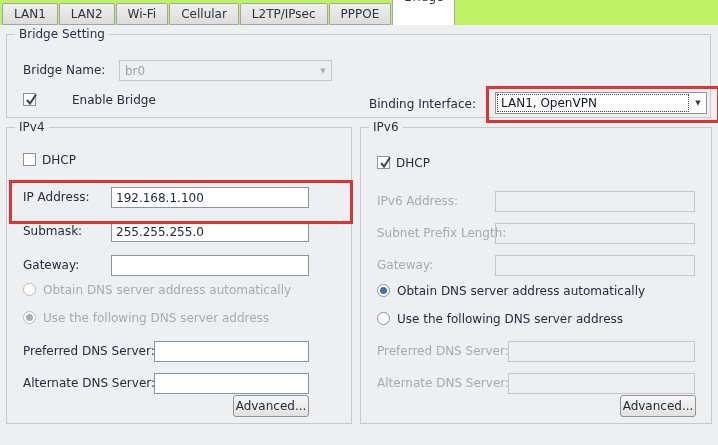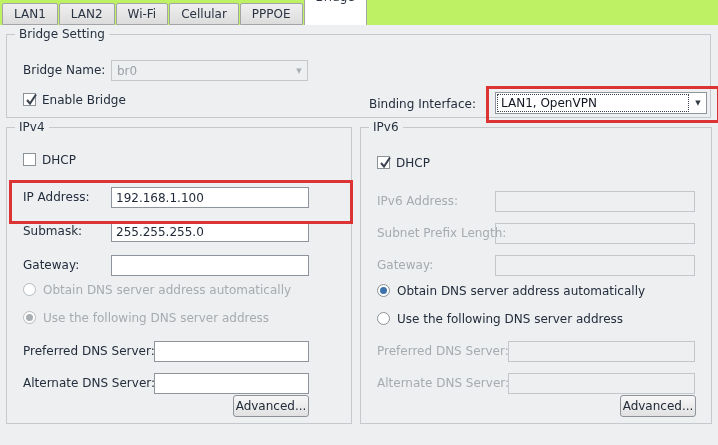--- a/index.html
+++ b/index.html
@@ -61,36 +61,37 @@
 </head>
 <body>
 
 <div class="screen">
 
   <div class="tabbar">
     <div class="tab">LAN1</div>
     <div class="tab">LAN2</div>
     <div class="tab">Wi-Fi</div>
     <div class="tab">Cellular</div>
+    <div class="tab">L2TP/IPsec</div>
     <div class="tab">PPPOE</div>
     <div class="tab active">Bridge</div>
   </div>
 
   <div class="content">
 
     <div class="groupbox" style="left:6px;top:9px;width:705px;height:84px;padding-left:10px;">
       <span class="legend">Bridge Setting</span>
 
       <span class="lbl" style="left:16px;top:28px;">Bridge Name:</span>
-      <div class="combo disabled" style="left:104px;top:25px;width:197px;height:21px;">
+      <div class="combo disabled" style="left:112px;top:25px;width:213px;height:21px;">
         <span class="cval">br0</span>
         <span class="arrow">▼</span>
       </div>
 
-      <div class="check" style="left:16px;top:58px;">
+      <div class="check" style="left:16px;top:58px;gap:30px;">
         <span class="cbox">
           <svg width="14" height="16" viewBox="0 0 14 16">
             <path d="M3 9 L6 12.5 L12 3.5" stroke="#3b4350" stroke-width="2" fill="none"></path>
           </svg>
         </span>
         <span class="ctext">Enable Bridge</span>
       </div>
 
       <span class="lbl" style="left:362px;top:62px;">Binding Interface:</span>
       <div class="combo enabled" style="left:488px;top:57px;width:212px;height:22px;">

